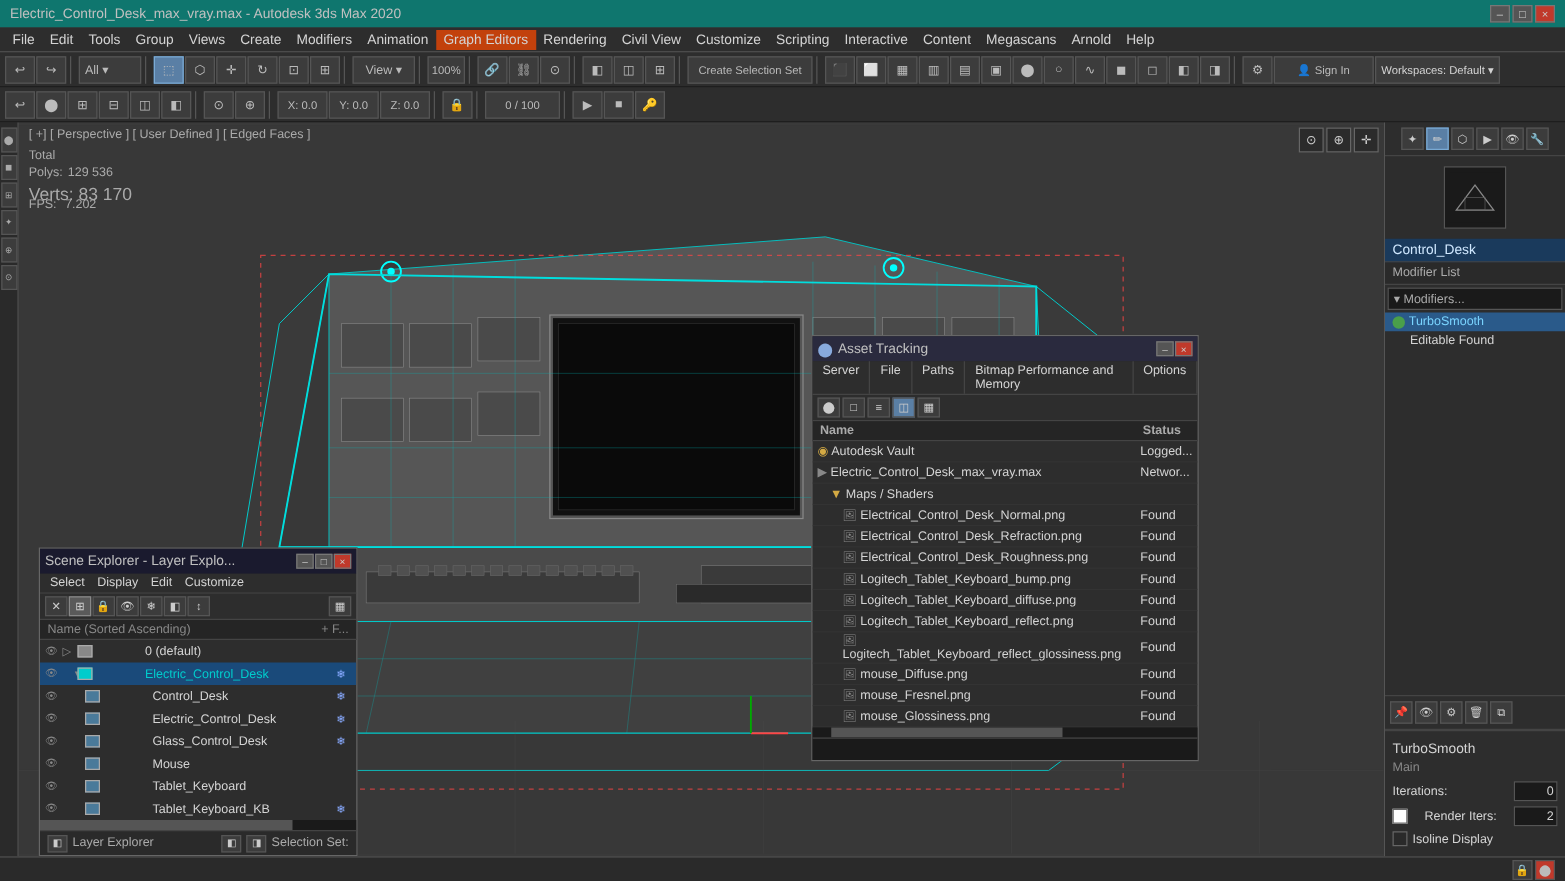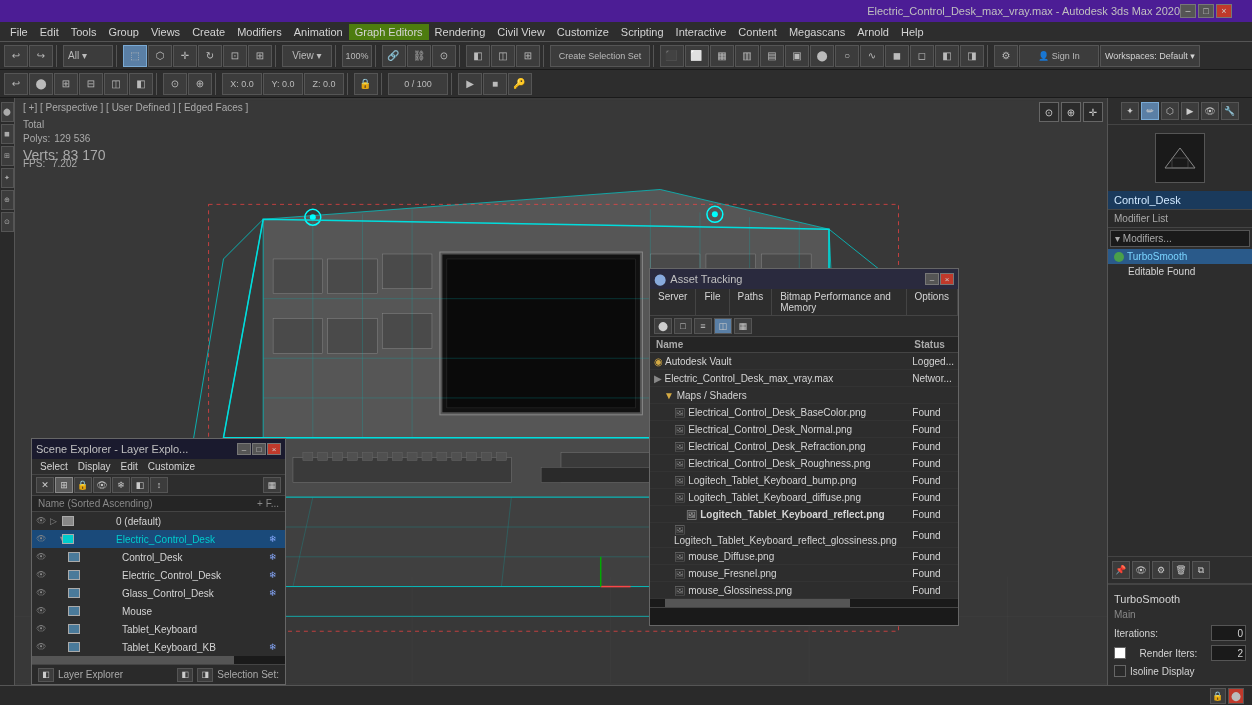--- a/index.html
+++ b/index.html
@@ -1,28 +1,28 @@
 <!DOCTYPE html>
 <html><head>
   <meta charset="utf-8">
   <style>
     * { margin: 0; padding: 0; box-sizing: border-box; }
     body { background: #3a3a3a; font-family: 'Segoe UI', Arial, sans-serif; font-size: 11px; color: #d4d4d4; overflow: hidden; width: 1252px; height: 705px; }
 
     
-    #title-bar { background: #4c1d95; height: 22px; display: flex; align-items: center; justify-content: flex-end; padding: 0 20px; color: #c0c0c0; font-size: 11px; }
+    #title-bar { background: #0f766e; height: 22px; display: flex; align-items: center; justify-content: space-between; padding: 0 8px; color: #c0c0c0; font-size: 11px; }
     #title-bar .title-text { display: flex; align-items: center; gap: 4px; }
     #title-bar .win-controls { display: flex; gap: 2px; }
     #title-bar .win-btn { width: 16px; height: 14px; background: #555; border: 1px solid #777; display: flex; align-items: center; justify-content: center; font-size: 9px; cursor: pointer; color: #ccc; }
     #title-bar .win-btn.close { background: #c0392b; }
 
     
     #menu-bar { background: #2d2d2d; height: 20px; display: flex; align-items: center; padding: 0 4px; border-bottom: 1px solid #555; }
     .menu-item { padding: 2px 6px; font-size: 11px; color: #d4d4d4; cursor: pointer; white-space: nowrap; }
-    .menu-item.active { background: #4d7c0f; }
+    .menu-item.active { background: #c2410c; }
 
     
     #main-toolbar { background: #2d2d2d; height: 28px; display: flex; align-items: center; padding: 0 4px; gap: 1px; border-bottom: 1px solid #1a1a1a; flex-wrap: nowrap; overflow: hidden; }
     .tb-btn { width: 24px; height: 22px; background: #3c3c3c; border: 1px solid #555; display: flex; align-items: center; justify-content: center; cursor: pointer; font-size: 10px; color: #bbb; flex-shrink: 0; }
     .tb-btn.active { background: #5a7fa5; border-color: #7aaad4; }
     .tb-sep { width: 4px; height: 22px; border-left: 1px solid #555; margin: 0 2px; flex-shrink: 0; }
     .tb-dropdown { height: 22px; background: #3c3c3c; border: 1px solid #555; color: #d4d4d4; font-size: 10px; padding: 0 4px; display: flex; align-items: center; gap: 2px; cursor: pointer; flex-shrink: 0; }
 
     
     #sec-toolbar { background: #2d2d2d; height: 28px; display: flex; align-items: center; padding: 0 4px; gap: 1px; border-bottom: 1px solid #1a1a1a; }
@@ -525,27 +525,20 @@
               <td style="padding-left:14px;">
                 <span style="color:#d4aa44;">▼</span>
                 <span>Maps / Shaders</span>
               </td>
               <td></td>
             </tr>
 
             <tr class="at-row">
               <td style="padding-left:24px;">
                 <span style="color:#888;font-size:9px;">🖼</span>
-                <span>Electrical_Control_Desk_BaseColor.png</span>
-              </td>
-              <td class="status-found">Found</td>
-            </tr>
-            <tr class="at-row">
-              <td style="padding-left:24px;">
-                <span style="color:#888;font-size:9px;">🖼</span>
                 <span>Electrical_Control_Desk_Normal.png</span>
               </td>
               <td class="status-found">Found</td>
             </tr>
             <tr class="at-row">
               <td style="padding-left:24px;">
                 <span style="color:#888;font-size:9px;">🖼</span>
                 <span>Electrical_Control_Desk_Refraction.png</span>
               </td>
               <td class="status-found">Found</td>
@@ -565,21 +558,21 @@
               <td class="status-found">Found</td>
             </tr>
             <tr class="at-row">
               <td style="padding-left:24px;">
                 <span style="color:#888;font-size:9px;">🖼</span>
                 <span>Logitech_Tablet_Keyboard_diffuse.png</span>
               </td>
               <td class="status-found">Found</td>
             </tr>
             <tr class="at-row">
-              <td style="padding-left:36px;font-weight:bold;">
+              <td style="padding-left:24px;">
                 <span style="color:#888;font-size:9px;">🖼</span>
                 <span>Logitech_Tablet_Keyboard_reflect.png</span>
               </td>
               <td class="status-found">Found</td>
             </tr>
             <tr class="at-row">
               <td style="padding-left:24px;">
                 <span style="color:#888;font-size:9px;">🖼</span>
                 <span>Logitech_Tablet_Keyboard_reflect_glossiness.png</span>
               </td>

